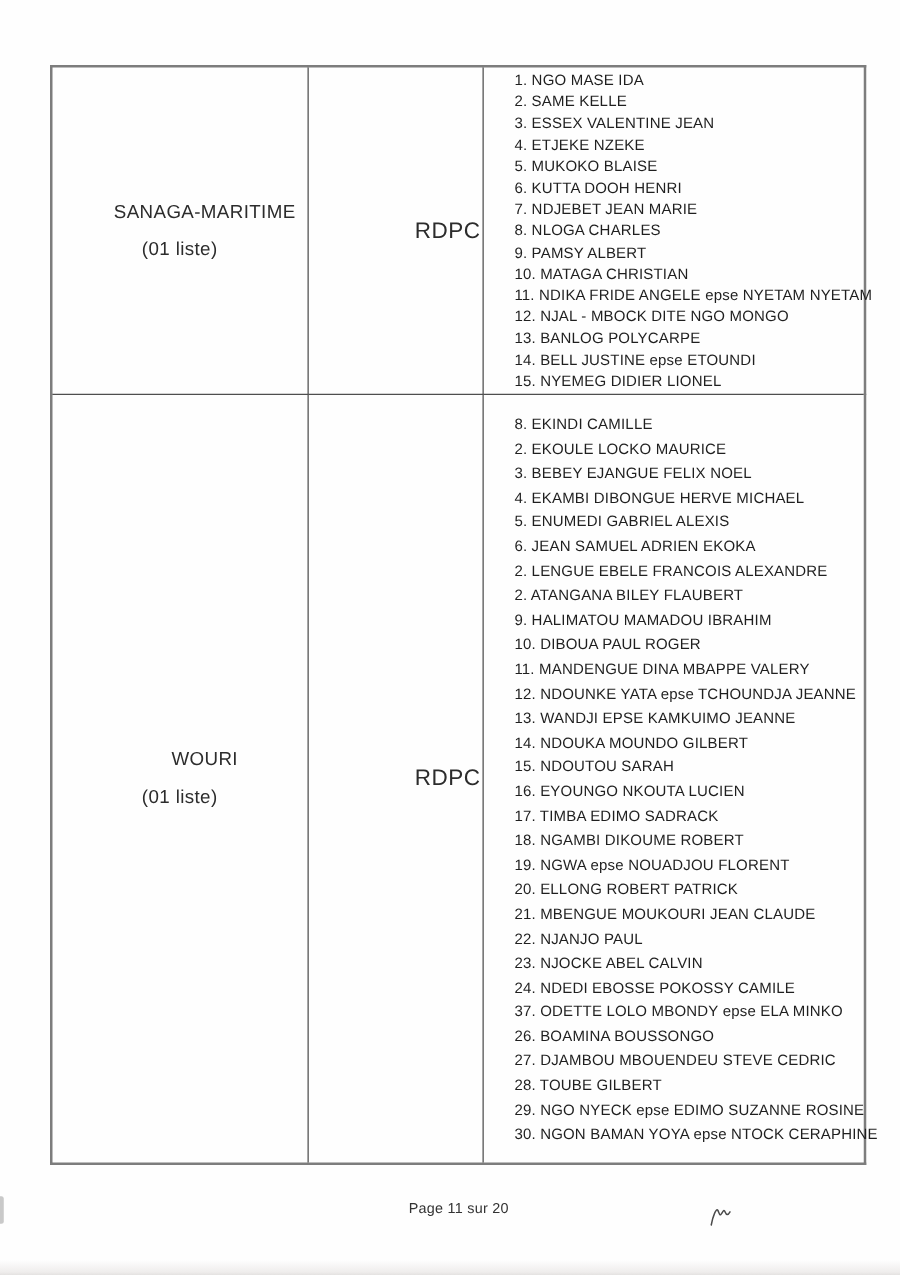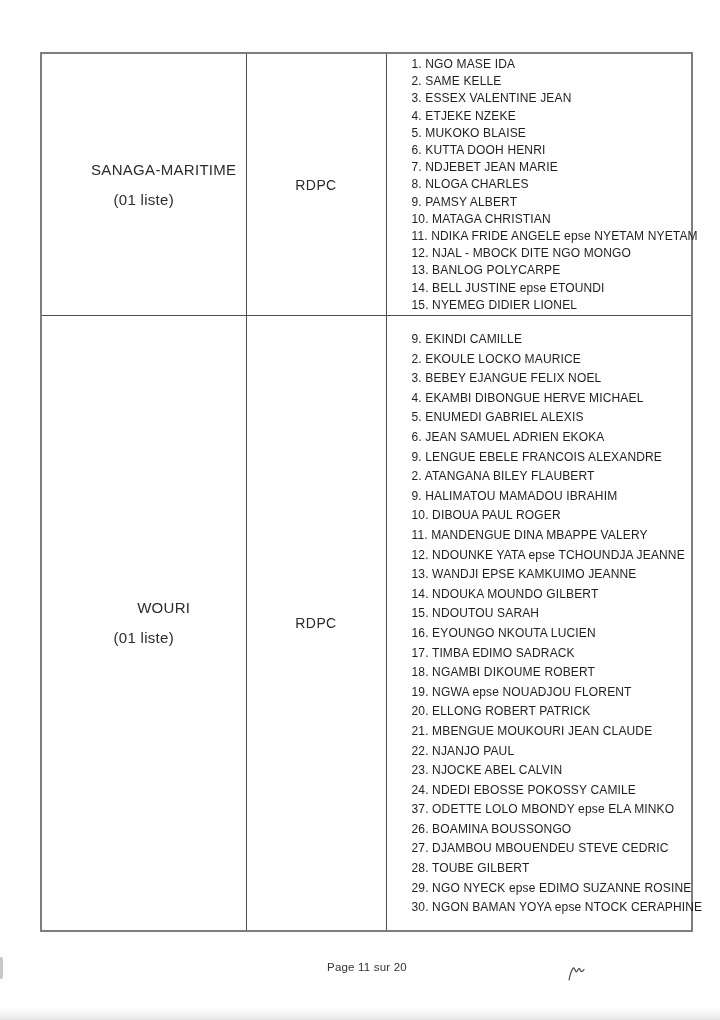--- a/index.html
+++ b/index.html
@@ -36,23 +36,23 @@
     text-align: center;
     vertical-align: middle;
     font-size: 15px;
     color: #2c2c2c;
     letter-spacing: 0.3px;
   }
   .region-name { margin-bottom: 13px; padding-left: 40px; }
   .region-liste { }
 
   td.party-cell {
-    text-align: center;
+    text-align: right;
     vertical-align: middle;
-    font-size: 14px;
+    font-size: 18px;
     color: #2c2c2c;
     letter-spacing: 0.4px;
     margin-top: 48px;
   }
 
   td.names-cell {
     vertical-align: top;
     font-size: 12px;
     color: #1f1f1f;
     padding-left: 25px;
@@ -147,27 +147,27 @@
       <tr style="height:615px;">
         <td class="region-cell">
           <div class="region-name">WOURI</div>
           <div class="region-liste">(01 liste)</div>
         </td>
         <td class="party-cell">
           <span>RDPC</span>
         </td>
         <td class="names-cell row-2">
 
-        <div class="candidate-line">9. EKINDI CAMILLE</div>
+        <div class="candidate-line">8. EKINDI CAMILLE</div>
             <div class="candidate-line">2. EKOULE LOCKO MAURICE</div>
             <div class="candidate-line">3. BEBEY EJANGUE FELIX NOEL</div>
             <div class="candidate-line">4. EKAMBI DIBONGUE HERVE MICHAEL</div>
             <div class="candidate-line">5. ENUMEDI GABRIEL ALEXIS</div>
             <div class="candidate-line">6. JEAN SAMUEL ADRIEN EKOKA</div>
-            <div class="candidate-line">9. LENGUE EBELE FRANCOIS ALEXANDRE</div>
+            <div class="candidate-line">2. LENGUE EBELE FRANCOIS ALEXANDRE</div>
             <div class="candidate-line">2. ATANGANA BILEY FLAUBERT</div>
             <div class="candidate-line">9. HALIMATOU MAMADOU IBRAHIM</div>
             <div class="candidate-line">10. DIBOUA PAUL ROGER</div>
             <div class="candidate-line">11. MANDENGUE DINA MBAPPE VALERY</div>
             <div class="candidate-line">12. NDOUNKE YATA epse TCHOUNDJA JEANNE</div>
             <div class="candidate-line">13. WANDJI EPSE KAMKUIMO JEANNE</div>
             <div class="candidate-line">14. NDOUKA MOUNDO GILBERT</div>
             <div class="candidate-line">15. NDOUTOU SARAH</div>
             <div class="candidate-line">16. EYOUNGO NKOUTA LUCIEN</div>
             <div class="candidate-line">17. TIMBA EDIMO SADRACK</div>

